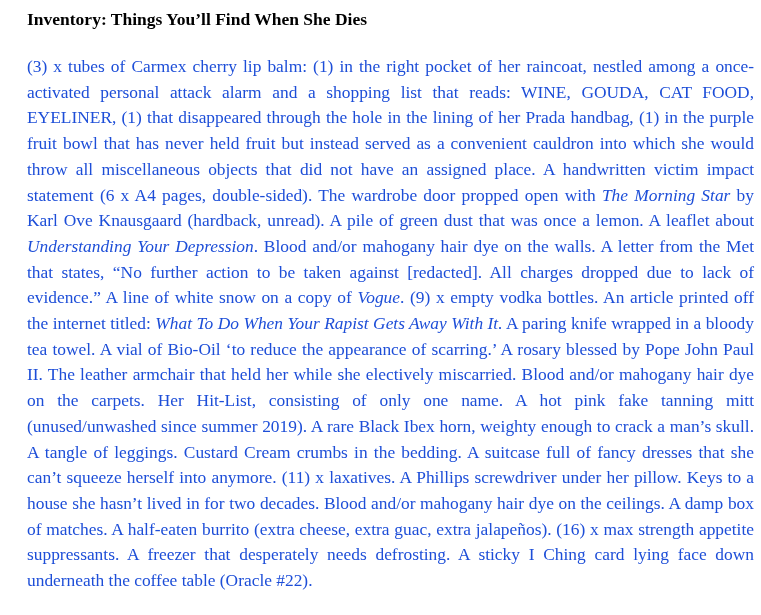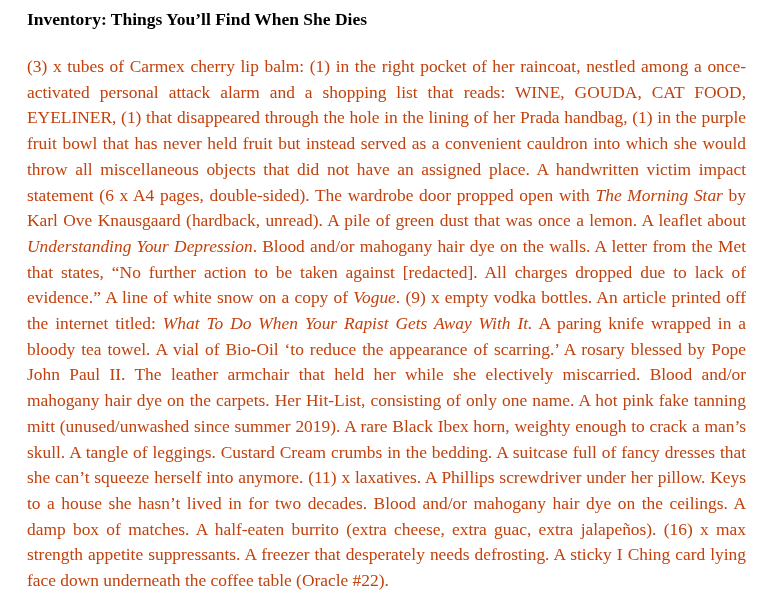--- a/index.html
+++ b/index.html
@@ -5,39 +5,39 @@
   html, body {
     margin: 0;
     padding: 0;
     background: #ffffff;
   }
   .page {
     position: relative;
     width: 761px;
     height: 615px;
     box-sizing: border-box;
-    padding: 6px 15px 0 27px;
+    padding: 6px 7px 0 27px;
     background: #ffffff;
     color: #000000;
     font-family: "Liberation Serif", "DejaVu Serif", serif;
     overflow: hidden;
   }
   .doc-title {
     margin: 0 0 22px 0;
     font-size: 17.5px;
     font-weight: bold;
     line-height: 26px;
     color: #000000;
   }
   .doc-body {
     margin: 0;
     font-size: 17.4px;
     line-height: 25.7px;
     text-align: justify;
-    color: #c2410c;
+    color: #1d4ed8;
   }
   .doc-body em {
     font-style: italic;
   }
 </style>
 </head>
 <body>
 
 <main class="page">
   <h1 class="doc-title">Inventory: Things You’ll Find When She Dies</h1>

